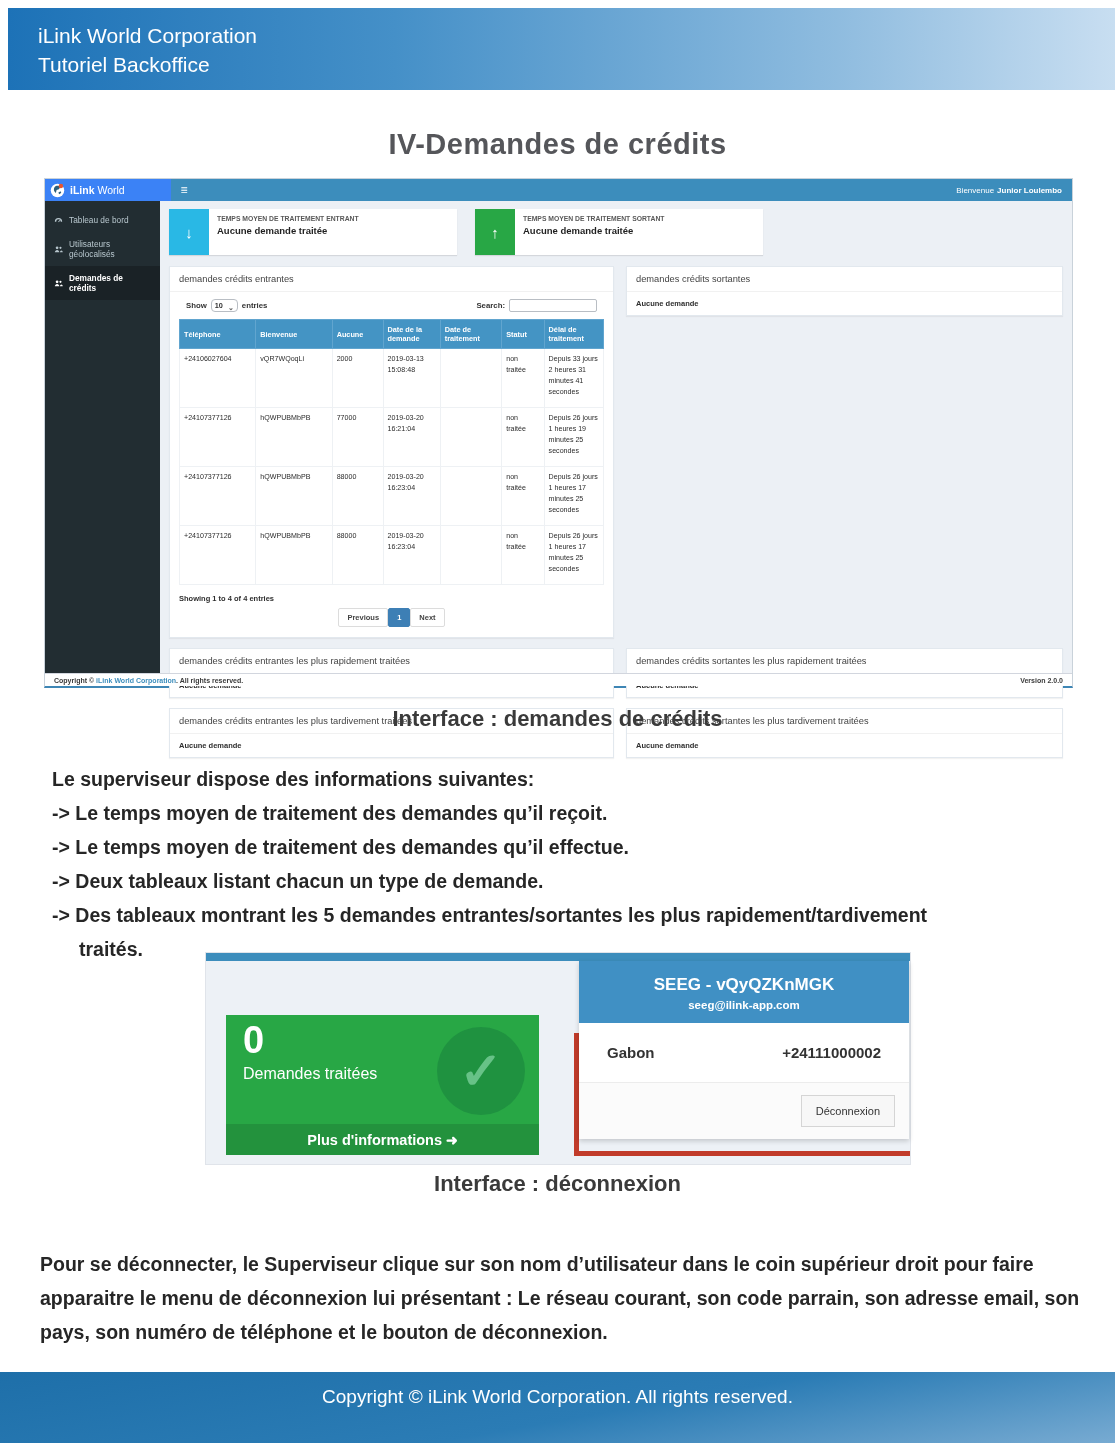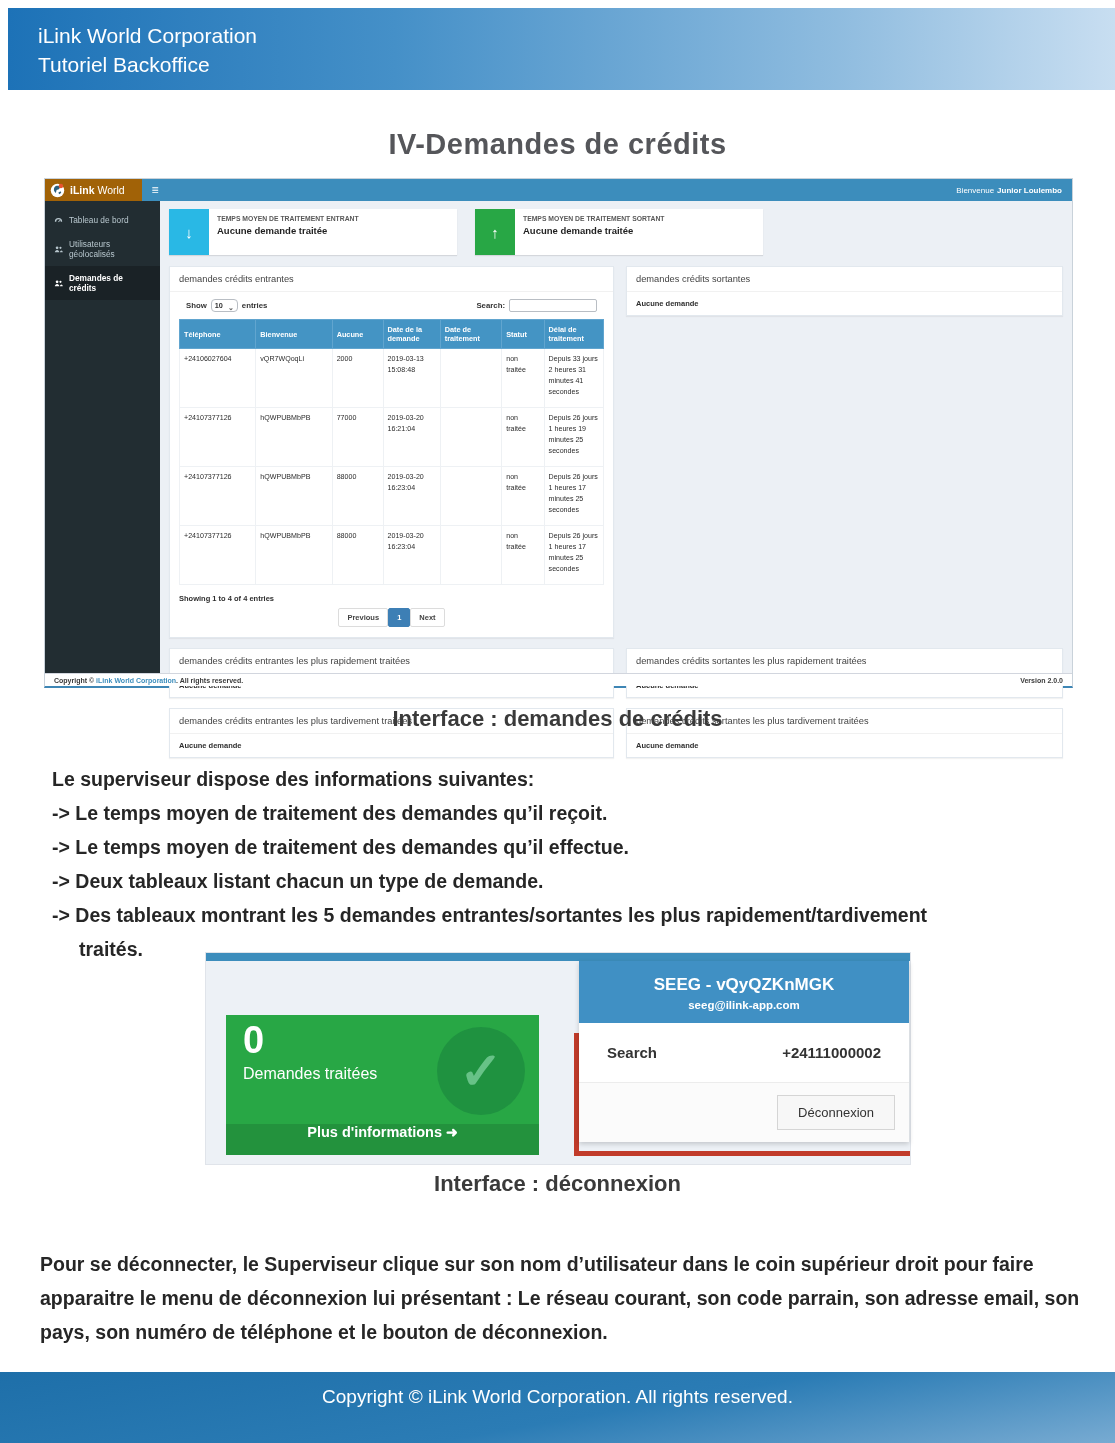--- a/index.html
+++ b/index.html
@@ -13,21 +13,21 @@
   .dh-line { font-size:21px; line-height:29px; }
 
   .doc-title { position:absolute; top:128px; left:0; width:100%; text-align:center;
     font-size:29px; font-weight:bold; color:#55565a; letter-spacing:.5px; }
 
   
   .shot1 { position:absolute; left:44px; top:178px; width:1029px; height:510px;
     background:#ecf0f5; border:1px solid #c9d2da; border-bottom:2px solid #3e86b5;
     display:flex; flex-direction:column; }
   .navbar { height:22px; display:flex; background:#3c8dbc; flex-shrink:0; }
-  .brand { width:97px; background:#a16207; display:flex; align-items:center; gap:5px;
+  .brand { width:126px; background:#3b82f6; display:flex; align-items:center; gap:5px;
     padding-left:5px; color:#fff; font-size:10.5px; cursor:pointer; }
   .brand svg { width:15px; height:15px; display:block; }
   .hamburger { width:26px; color:#fff; display:flex; align-items:center; justify-content:center;
     font-size:12px; cursor:pointer; }
   .welcome { margin-left:auto; color:#fff; font-size:8px; display:flex; align-items:center;
     gap:3px; padding-right:10px; cursor:pointer; }
   .shot1-mid { display:flex; flex:1; min-height:0; }
   .sidebar { width:115px; background:#222d32; color:#b8c7ce; flex-shrink:0; padding-top:7px; }
   .side-item { display:flex; align-items:center; gap:6px; padding:7px 9px; font-size:8.3px; cursor:pointer; }
   .side-item.active { color:#fff; background:#1a2226; font-weight:bold; }
@@ -94,35 +94,35 @@
     background:#edf1f6; border:1px solid #e0e4ea; }
   .shot2-topbar { height:8px; background:#3c8dbc; }
   .green-card { position:absolute; left:20px; top:62px; width:313px; height:140px;
     background:#28a745; color:#fff; }
   .green-num { font-size:38px; font-weight:bold; padding:4px 0 0 17px; line-height:42px; }
   .green-label { font-size:16px; padding:4px 0 0 17px; }
   .check-badge { position:absolute; right:14px; top:12px; width:88px; height:88px; border-radius:50%;
     background:#1f9240; display:flex; align-items:center; justify-content:center; }
   .check-badge span { color:#67c287; font-size:52px; font-weight:bold; line-height:1; }
   .green-footer { position:absolute; left:0; right:0; bottom:0; height:31px; background:#23923d;
-    display:flex; justify-content:center; gap:4px; font-size:14.5px;
+    display:flex; align-items:center; justify-content:center; gap:4px; font-size:14.5px;
     font-weight:bold; color:#fff; cursor:pointer; }
   .circ-arrow { font-size:14px; }
   .red-mark { position:absolute; left:368px; top:80px; width:336px; height:123px;
     border-left:5px solid #c13b2a; border-bottom:5px solid #c13b2a; }
   .dropdown { position:absolute; left:373px; top:8px; width:330px; background:#fff;
     box-shadow:0 2px 5px rgba(0,0,0,.18); }
   .dd-header { background:#4090c4; color:#fff; text-align:center; padding:14px 6px 12px; }
   .dd-title { font-size:17px; font-weight:bold; }
   .dd-email { font-size:11.5px; font-weight:bold; margin-top:4px; }
   .dd-row { display:flex; justify-content:space-between; padding:21px 28px; font-size:15px;
     font-weight:bold; color:#333; border-bottom:1px solid #ececec; }
   .dd-footer { padding:12px 14px; display:flex; justify-content:flex-end; background:#fbfbfb; }
-  .dd-btn { border:1px solid #d5d5d5; background:#f7f7f7; font-size:13px; color:#333;
-    padding:9px 20px; cursor:pointer; font-family:"Liberation Sans", sans-serif; }
+  .dd-btn { border:1px solid #d5d5d5; background:#f7f7f7; font-size:11px; color:#333;
+    padding:9px 14px; cursor:pointer; font-family:"Liberation Sans", sans-serif; }
 
   
   .doc-footer { position:absolute; left:0; right:0; bottom:0; height:71px;
     background:linear-gradient(170deg,#1e6fa9 0%,#2b7cb5 55%,#78abd2 100%);
     color:#fff; font-size:19px; display:flex; justify-content:center; padding-top:14px; }
 </style>
 </head>
 <body>
 
 <div class="page">
@@ -356,21 +356,21 @@
     </div>
 
     <div class="red-mark"></div>
 
     <div class="dropdown">
       <div class="dd-header">
         <div class="dd-title">SEEG - vQyQZKnMGK</div>
         <div class="dd-email">seeg@ilink-app.com</div>
       </div>
       <div class="dd-row">
-        <span>Search</span>
+        <span>Gabon</span>
         <span>+24111000002</span>
       </div>
       <div class="dd-footer">
         <button class="dd-btn">Déconnexion</button>
       </div>
     </div>
   </section>
 
   <div class="caption c2">Interface : déconnexion</div>
 

